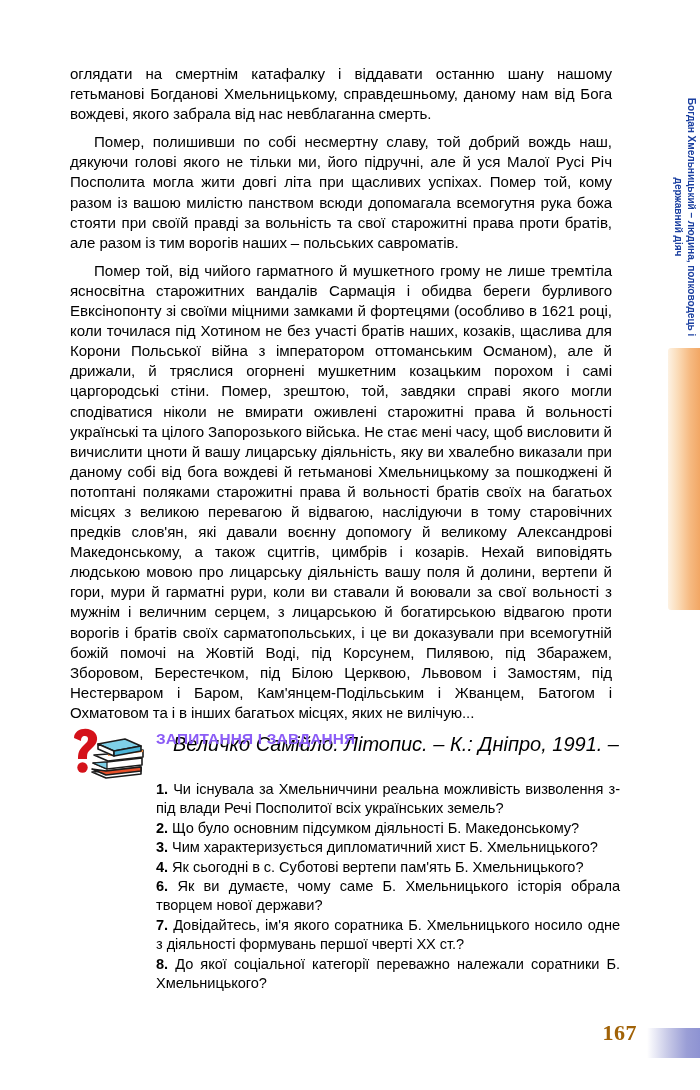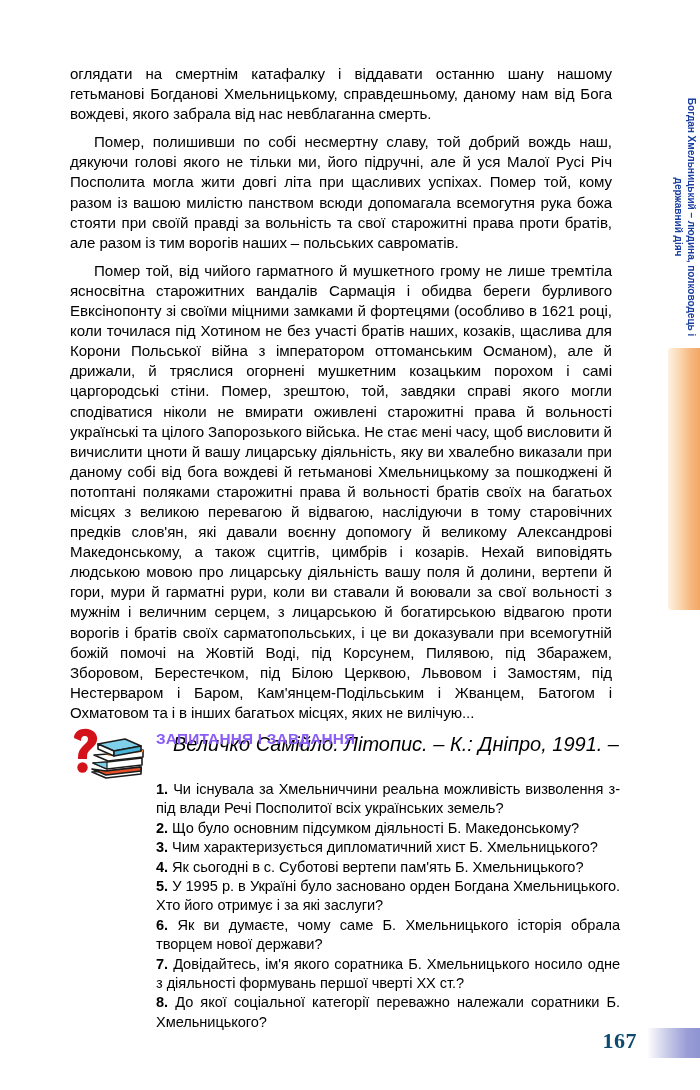--- a/index.html
+++ b/index.html
@@ -100,26 +100,26 @@
     margin: 0;
   }
   .q-item .num {
     font-weight: bold;
   }
 
   
   .page-number {
     position: absolute;
     right: 63px;
-    bottom: 36px;
+    bottom: 44px;
     font-family: "Liberation Serif", serif;
     font-weight: bold;
     font-size: 22px;
     letter-spacing: 0.5px;
-    color: #0c4a6e;
+    color: #a16207;
   }
   .footer-bar {
     position: absolute;
     right: 0;
     bottom: 32px;
     width: 53px;
     height: 30px;
     background: linear-gradient(to right, #ffffff 0%, #c9cbe8 38%, #9a9ed6 75%, #8e93d2 100%);
   }
 
@@ -199,21 +199,20 @@
         </svg>
       </div>
       <div class="q-title">ЗАПИТАННЯ І ЗАВДАННЯ</div>
     </div>
 
     <div class="q-list">
       <p class="q-item"><span class="num">1.</span> <span>Чи існувала за Хмельниччини реальна можливість визволення з-під влади Речі Посполитої всіх українських земель?</span></p>
       <p class="q-item"><span class="num">2.</span> <span>Що було основним підсумком діяльності Б. Македонському?</span></p>
       <p class="q-item"><span class="num">3.</span> <span>Чим характеризується дипломатичний хист Б. Хмельницького?</span></p>
       <p class="q-item"><span class="num">4.</span> <span>Як сьогодні в с. Суботові вертепи пам'ять Б. Хмельницького?</span></p>
-      <p class="q-item"><span class="num">5.</span> <span>У 1995 р. в Україні було засновано орден Богдана Хмельницького. Хто його отримує і за які заслуги?</span></p>
       <p class="q-item"><span class="num">6.</span> <span>Як ви думаєте, чому саме Б. Хмельницького історія обрала творцем нової держави?</span></p>
       <p class="q-item"><span class="num">7.</span> <span>Довідайтесь, ім'я якого соратника Б. Хмельницького носило одне з діяльності формувань першої чверті ХХ ст.?</span></p>
       <p class="q-item"><span class="num">8.</span> <span>До якої соціальної категорії переважно належали соратники Б. Хмельницького?</span></p>
     </div>
   </div>
 
   <div class="side-tab"></div>
   <div class="side-tab-text">
     <span>Богдан Хмельницький – людина, полководець і державний діяч</span>
   </div>

